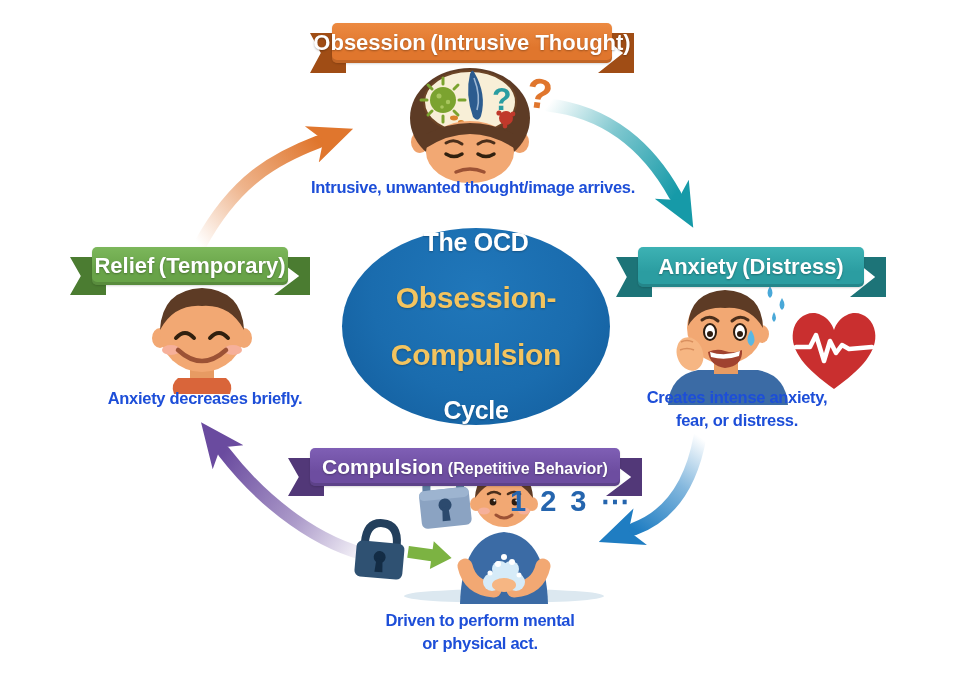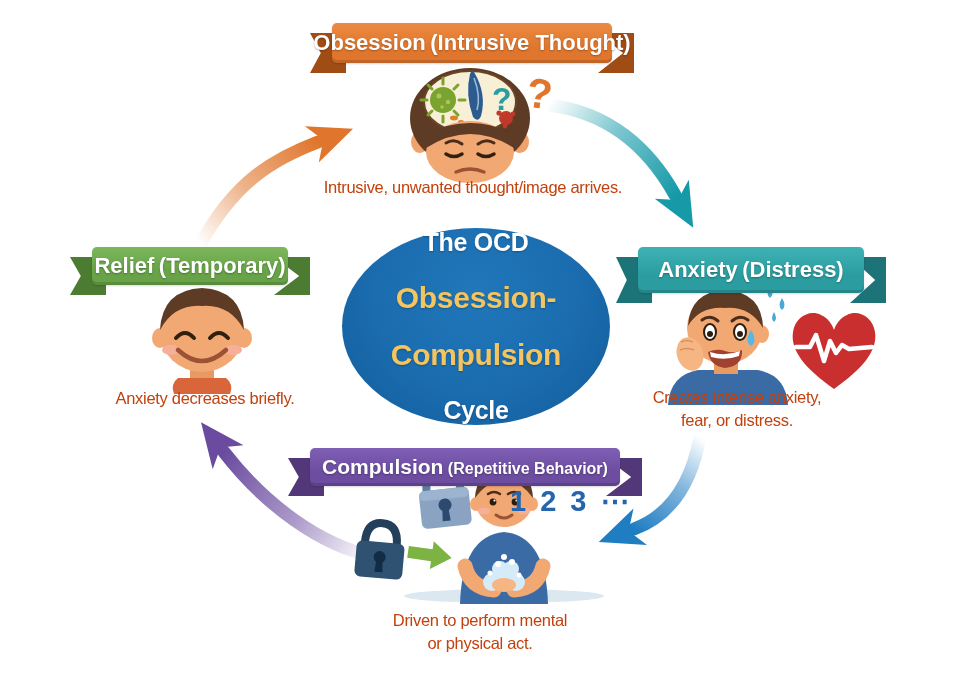--- a/index.html
+++ b/index.html
@@ -39,21 +39,21 @@
   .ribbon .tail-r { right:-22px; clip-path:polygon(0 0,70% 50%,0 100%,100% 100%,100% 0); }
   .ribbon .rtext {
     position:relative; color:#fff; white-space:nowrap;
     text-shadow:0 1px 2px rgba(0,0,0,.3);
   }
   .rname { font-weight:bold; font-size:22px; }
   .rsub  { font-weight:bold; font-size:22px; }
 
   
   .caption {
-    position:absolute; text-align:center; color:#c2410c; font-weight:normal;
+    position:absolute; text-align:center; color:#1d4ed8; font-weight:bold;
     font-size:16.5px; letter-spacing:-0.3px; line-height:1.4; z-index:3;
   }
   .count-text {
     position:absolute; left:510px; top:484px; color:#2565ae; font-weight:bold;
     font-size:29px; letter-spacing:3px; z-index:3;
   }
 
   .illus { position:absolute; z-index:2; }
   .arrows-layer { position:absolute; left:0; top:0; z-index:1; }
 </style>
@@ -113,21 +113,21 @@
   <div class="ribbon" style="--c:#e0762d;--cl:#ec8a41;--cd:#a04d15; left:332px; top:23px; width:280px; height:40px;">
     <span class="tail tail-l"></span>
     <span class="tail tail-r"></span>
     <span class="band"></span>
     <span class="rtext">
       <span class="rname">Obsession</span>
       <span class="rsub">(Intrusive Thought)</span>
     </span>
   </div>
 
-  <div class="ribbon" style="--c:#2b9da1;--cl:#3db2b4;--cd:#1d7478; left:638px; top:247px; width:226px; height:46px;">
+  <div class="ribbon" style="--c:#2b9da1;--cl:#3db2b4;--cd:#1d7478; left:638px; top:247px; width:226px; height:40px;">
     <span class="tail tail-l"></span>
     <span class="tail tail-r"></span>
     <span class="band"></span>
     <span class="rtext">
       <span class="rname">Anxiety</span>
       <span class="rsub">(Distress)</span>
     </span>
   </div>
 
   <div class="ribbon" style="--c:#6d4da0;--cl:#7f5fb5;--cd:#523878; left:310px; top:448px; width:310px; height:38px;">

